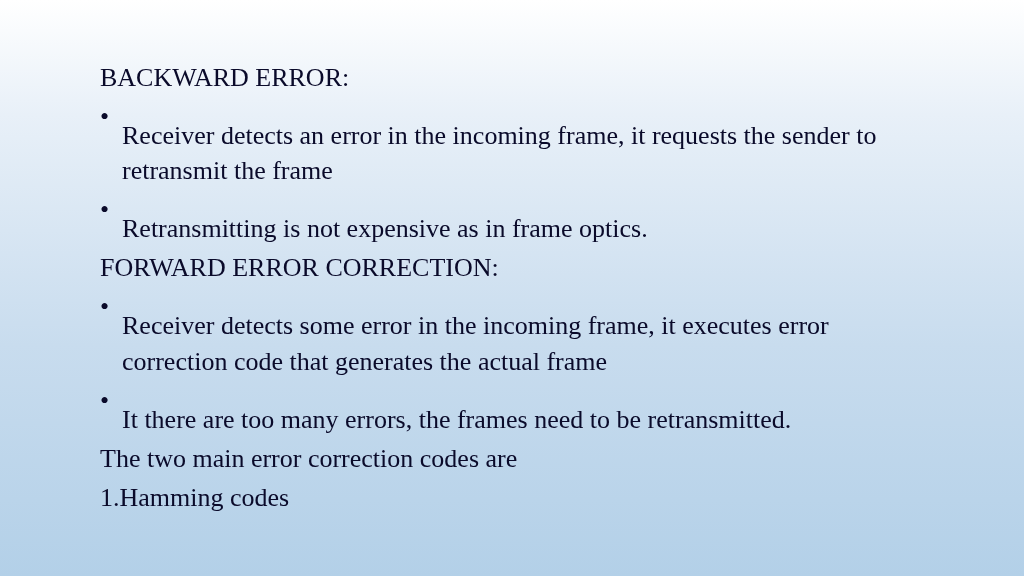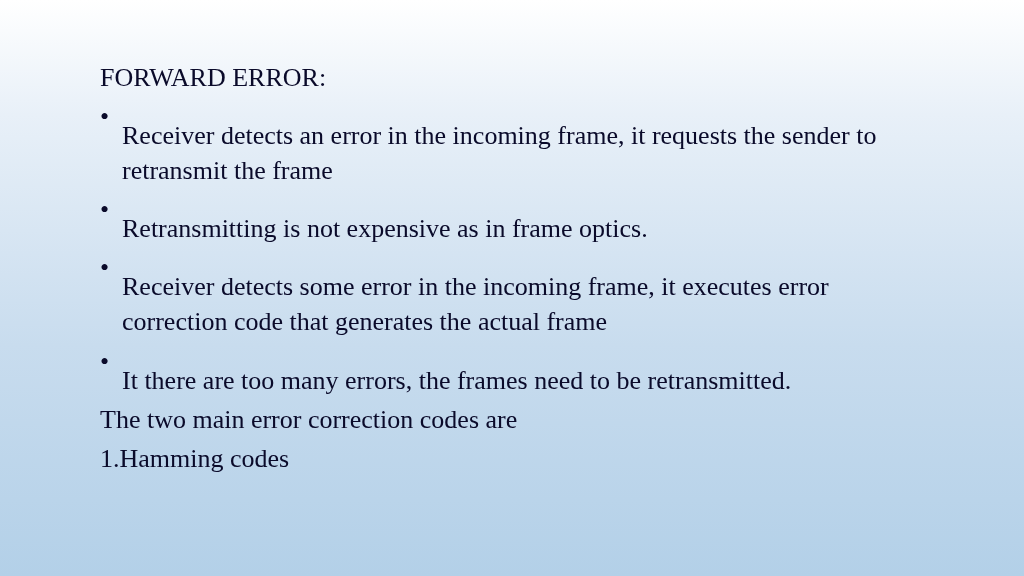--- a/index.html
+++ b/index.html
@@ -44,32 +44,33 @@
   .row .col1 {
     width: 310px;
     flex: 0 0 310px;
   }
 </style>
 </head>
 <body>
 
 <div class="slide">
 
-  <div class="heading">FORWARD ERROR:</div>
+  <div class="heading">BACKWARD ERROR:</div>
 
   <div class="bullet">
     <span class="dot">•</span>
     <span class="text">Receiver detects an error in the incoming frame, it requests the sender to retransmit the frame</span>
   </div>
 
   <div class="bullet">
     <span class="dot">•</span>
     <span class="text">Retransmitting is not expensive as in frame optics.</span>
   </div>
 
+  <div class="heading">FORWARD ERROR CORRECTION:</div>
 
   <div class="bullet">
     <span class="dot">•</span>
     <span class="text">Receiver detects some error in the incoming frame, it executes error correction code that generates the actual frame</span>
   </div>
 
   <div class="bullet">
     <span class="dot">•</span>
     <span class="text">It there are too many errors, the frames need to be retransmitted.</span>
   </div>

